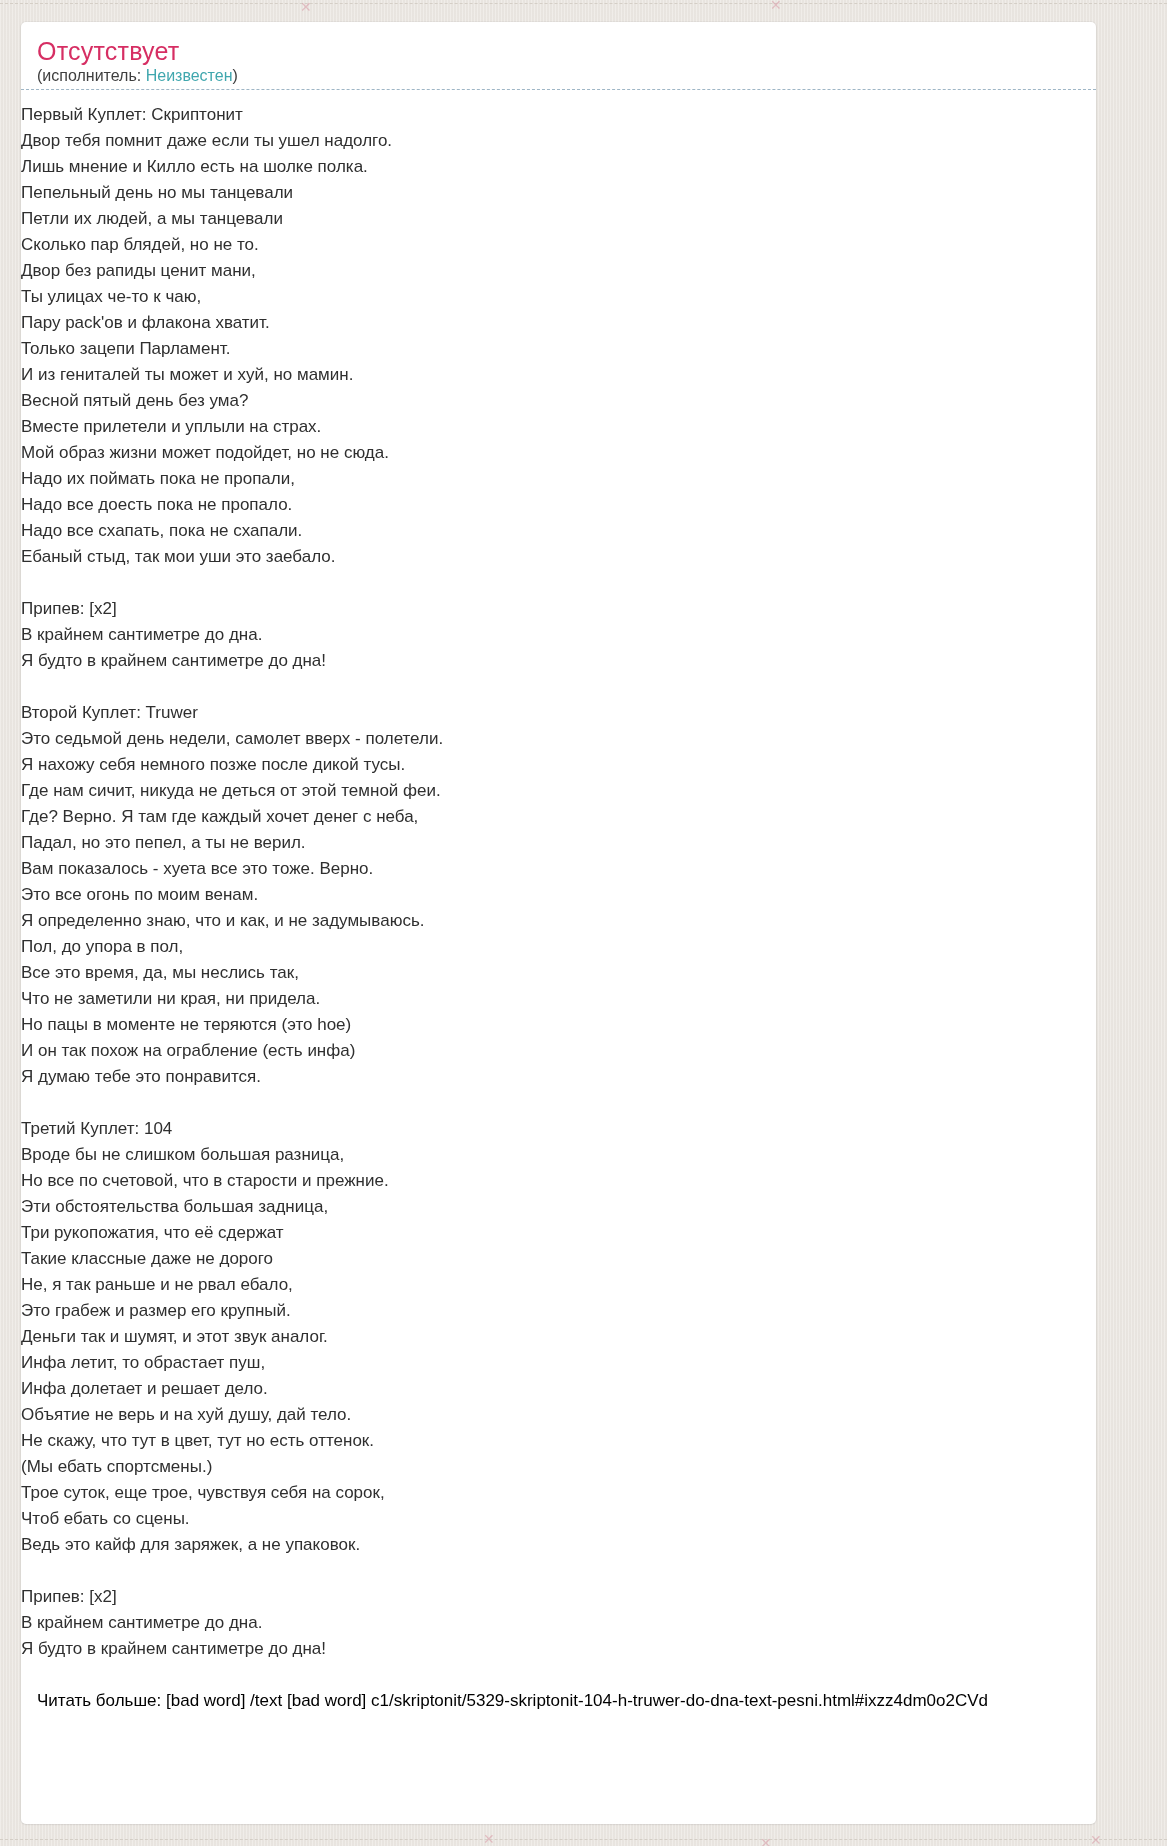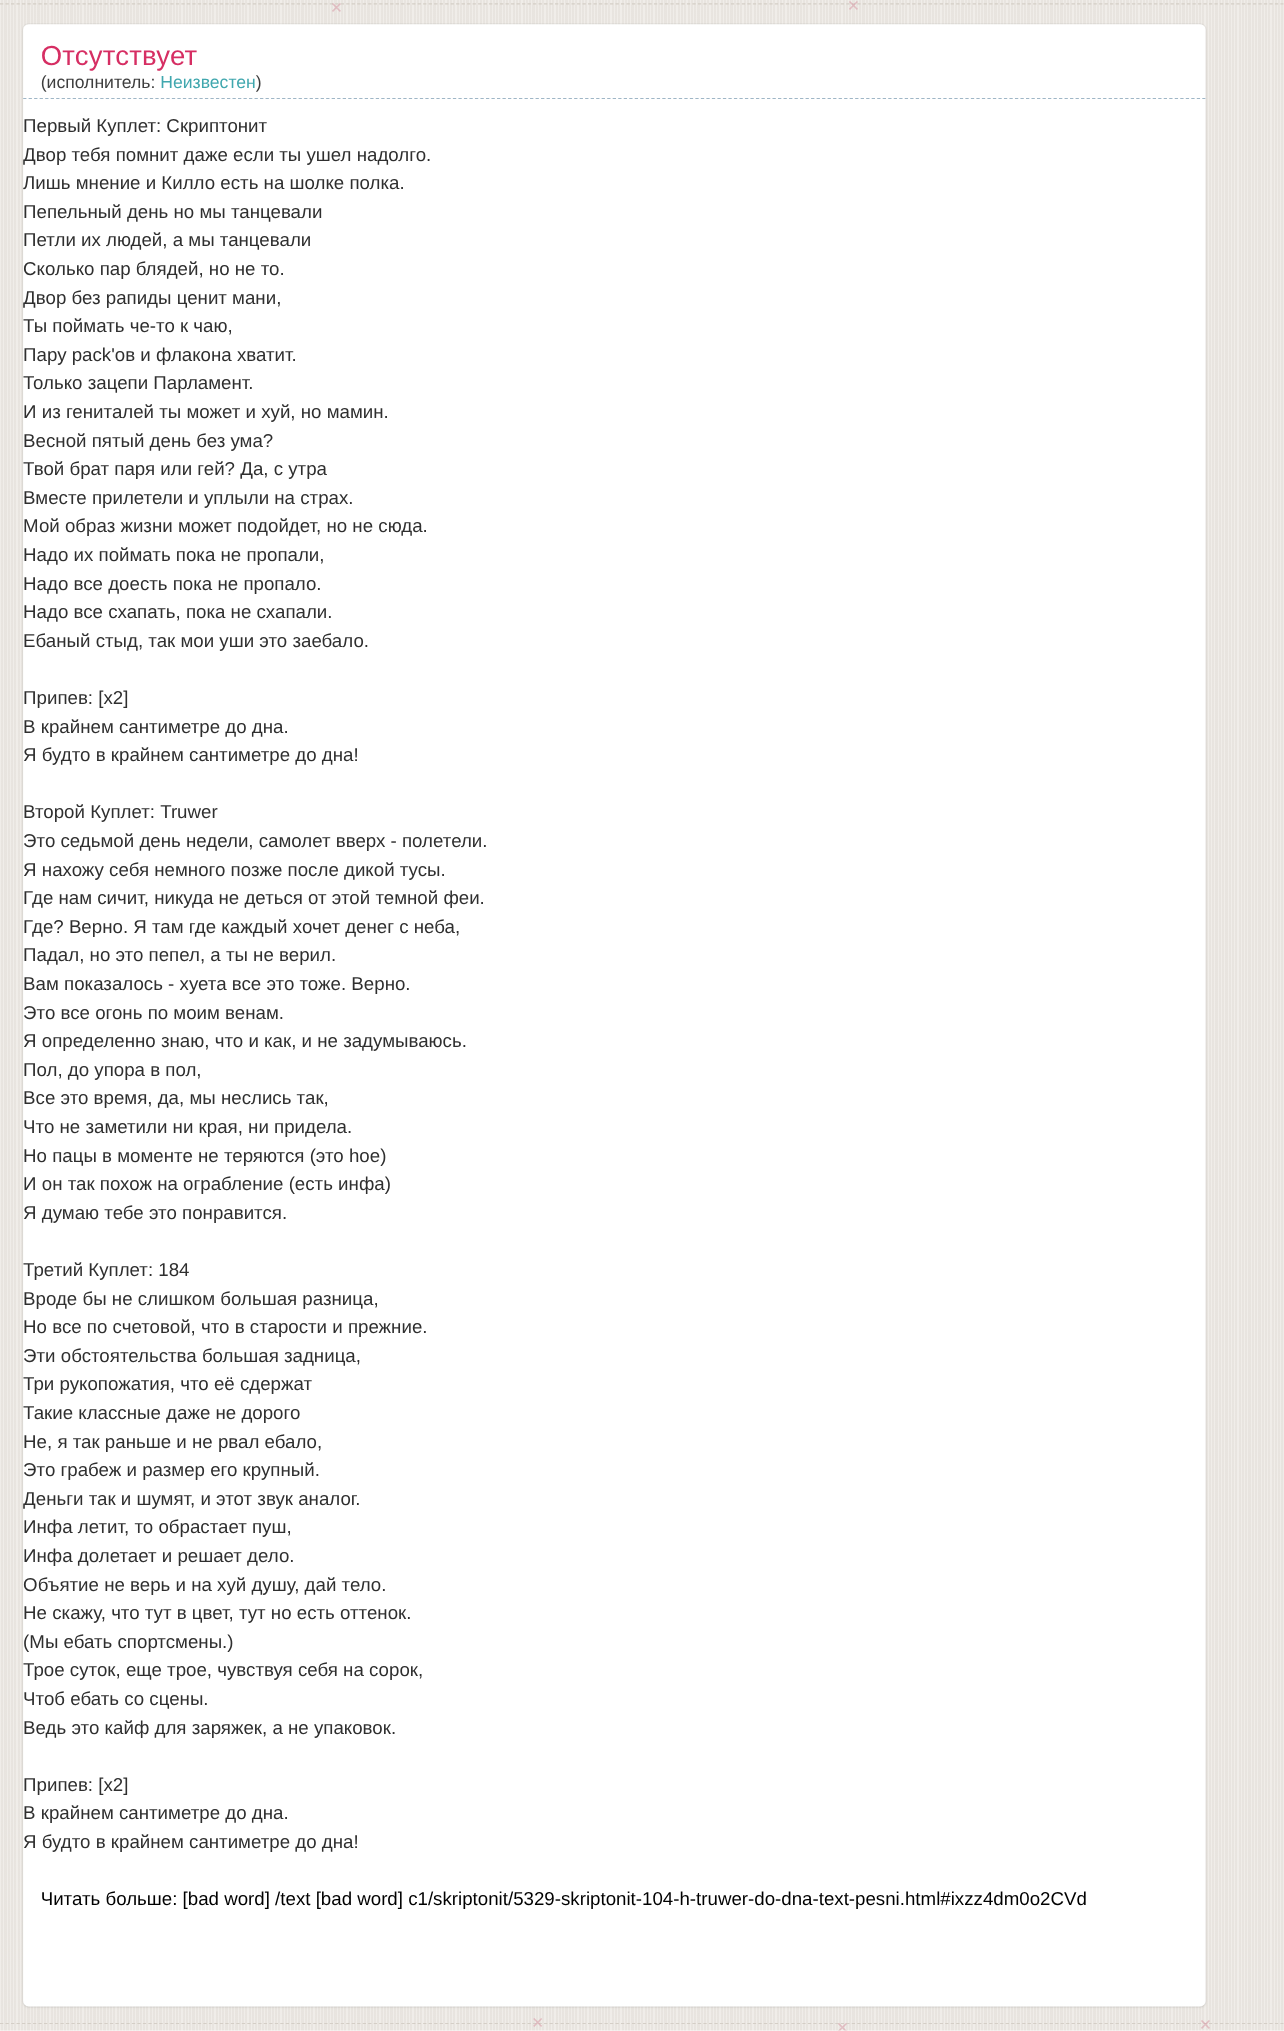--- a/index.html
+++ b/index.html
@@ -111,26 +111,25 @@
 
   <div class="lyrics">
       <div class="stanza">
         <div class="line">Первый Куплет: Скриптонит</div>
         <div class="line">Двор тебя помнит даже если ты ушел надолго.</div>
         <div class="line">Лишь мнение и Килло есть на шолке полка.</div>
         <div class="line">Пепельный день но мы танцевали</div>
         <div class="line">Петли их людей, а мы танцевали</div>
         <div class="line">Сколько пар блядей, но не то.</div>
         <div class="line">Двор без рапиды ценит мани,</div>
-        <div class="line">Ты поймать че-то к чаю,</div>
+        <div class="line">Ты улицах че-то к чаю,</div>
         <div class="line">Пару pack'ов и флакона хватит.</div>
         <div class="line">Только зацепи Парламент.</div>
         <div class="line">И из гениталей ты может и хуй, но мамин.</div>
         <div class="line">Весной пятый день без ума?</div>
-        <div class="line">Твой брат паря или гей? Да, с утра</div>
         <div class="line">Вместе прилетели и уплыли на страх.</div>
         <div class="line">Мой образ жизни может подойдет, но не сюда.</div>
         <div class="line">Надо их поймать пока не пропали,</div>
         <div class="line">Надо все доесть пока не пропало.</div>
         <div class="line">Надо все схапать, пока не схапали.</div>
         <div class="line">Ебаный стыд, так мои уши это заебало.</div>
       </div>
       <div class="stanza">
         <div class="line">Припев: [x2]</div>
         <div class="line">В крайнем сантиметре до дна.</div>
@@ -147,21 +146,21 @@
         <div class="line">Это все огонь по моим венам.</div>
         <div class="line">Я определенно знаю, что и как, и не задумываюсь.</div>
         <div class="line">Пол, до упора в пол,</div>
         <div class="line">Все это время, да, мы неслись так,</div>
         <div class="line">Что не заметили ни края, ни придела.</div>
         <div class="line">Но пацы в моменте не теряются (это hoe)</div>
         <div class="line">И он так похож на ограбление (есть инфа)</div>
         <div class="line">Я думаю тебе это понравится.</div>
       </div>
       <div class="stanza">
-        <div class="line">Третий Куплет: 184</div>
+        <div class="line">Третий Куплет: 104</div>
         <div class="line">Вроде бы не слишком большая разница,</div>
         <div class="line">Но все по счетовой, что в старости и прежние.</div>
         <div class="line">Эти обстоятельства большая задница,</div>
         <div class="line">Три рукопожатия, что её сдержат</div>
         <div class="line">Такие классные даже не дорого</div>
         <div class="line">Не, я так раньше и не рвал ебало,</div>
         <div class="line">Это грабеж и размер его крупный.</div>
         <div class="line">Деньги так и шумят, и этот звук аналог.</div>
         <div class="line">Инфа летит, то обрастает пуш,</div>
         <div class="line">Инфа долетает и решает дело.</div>

